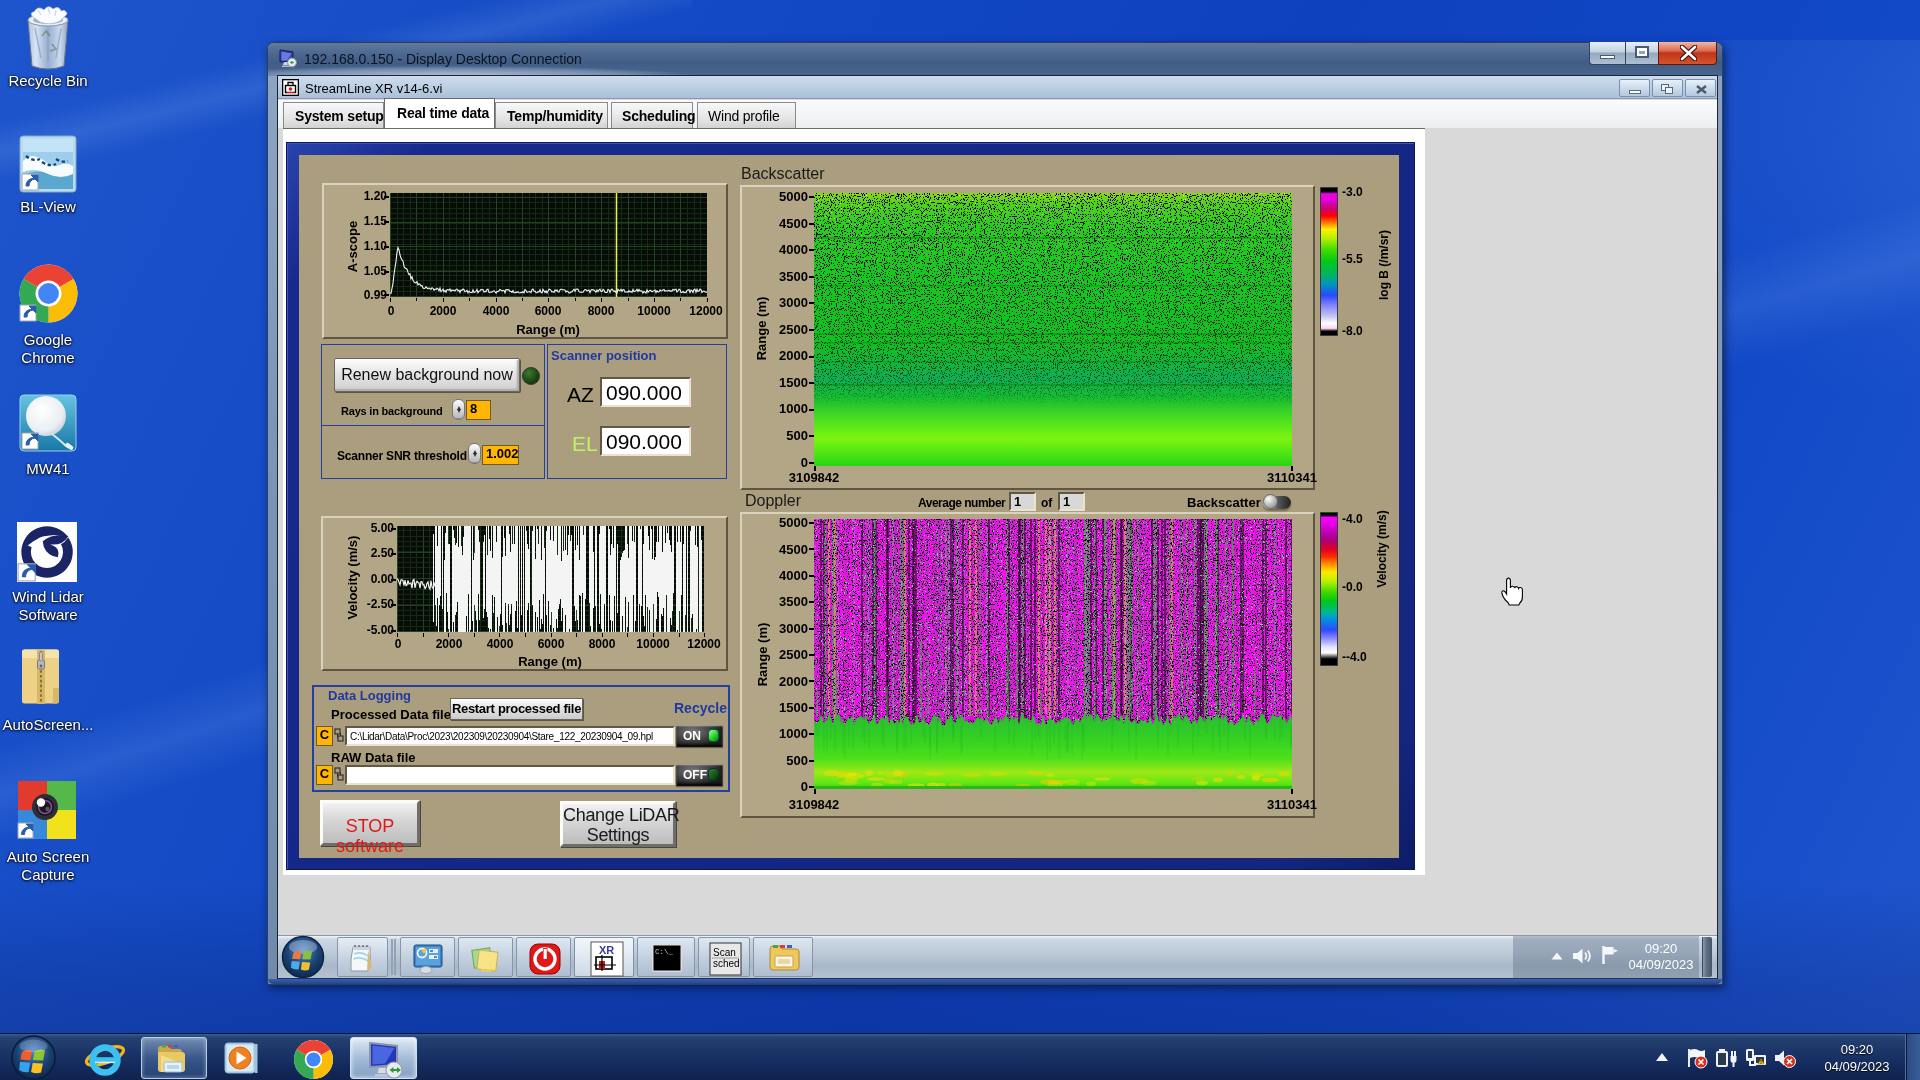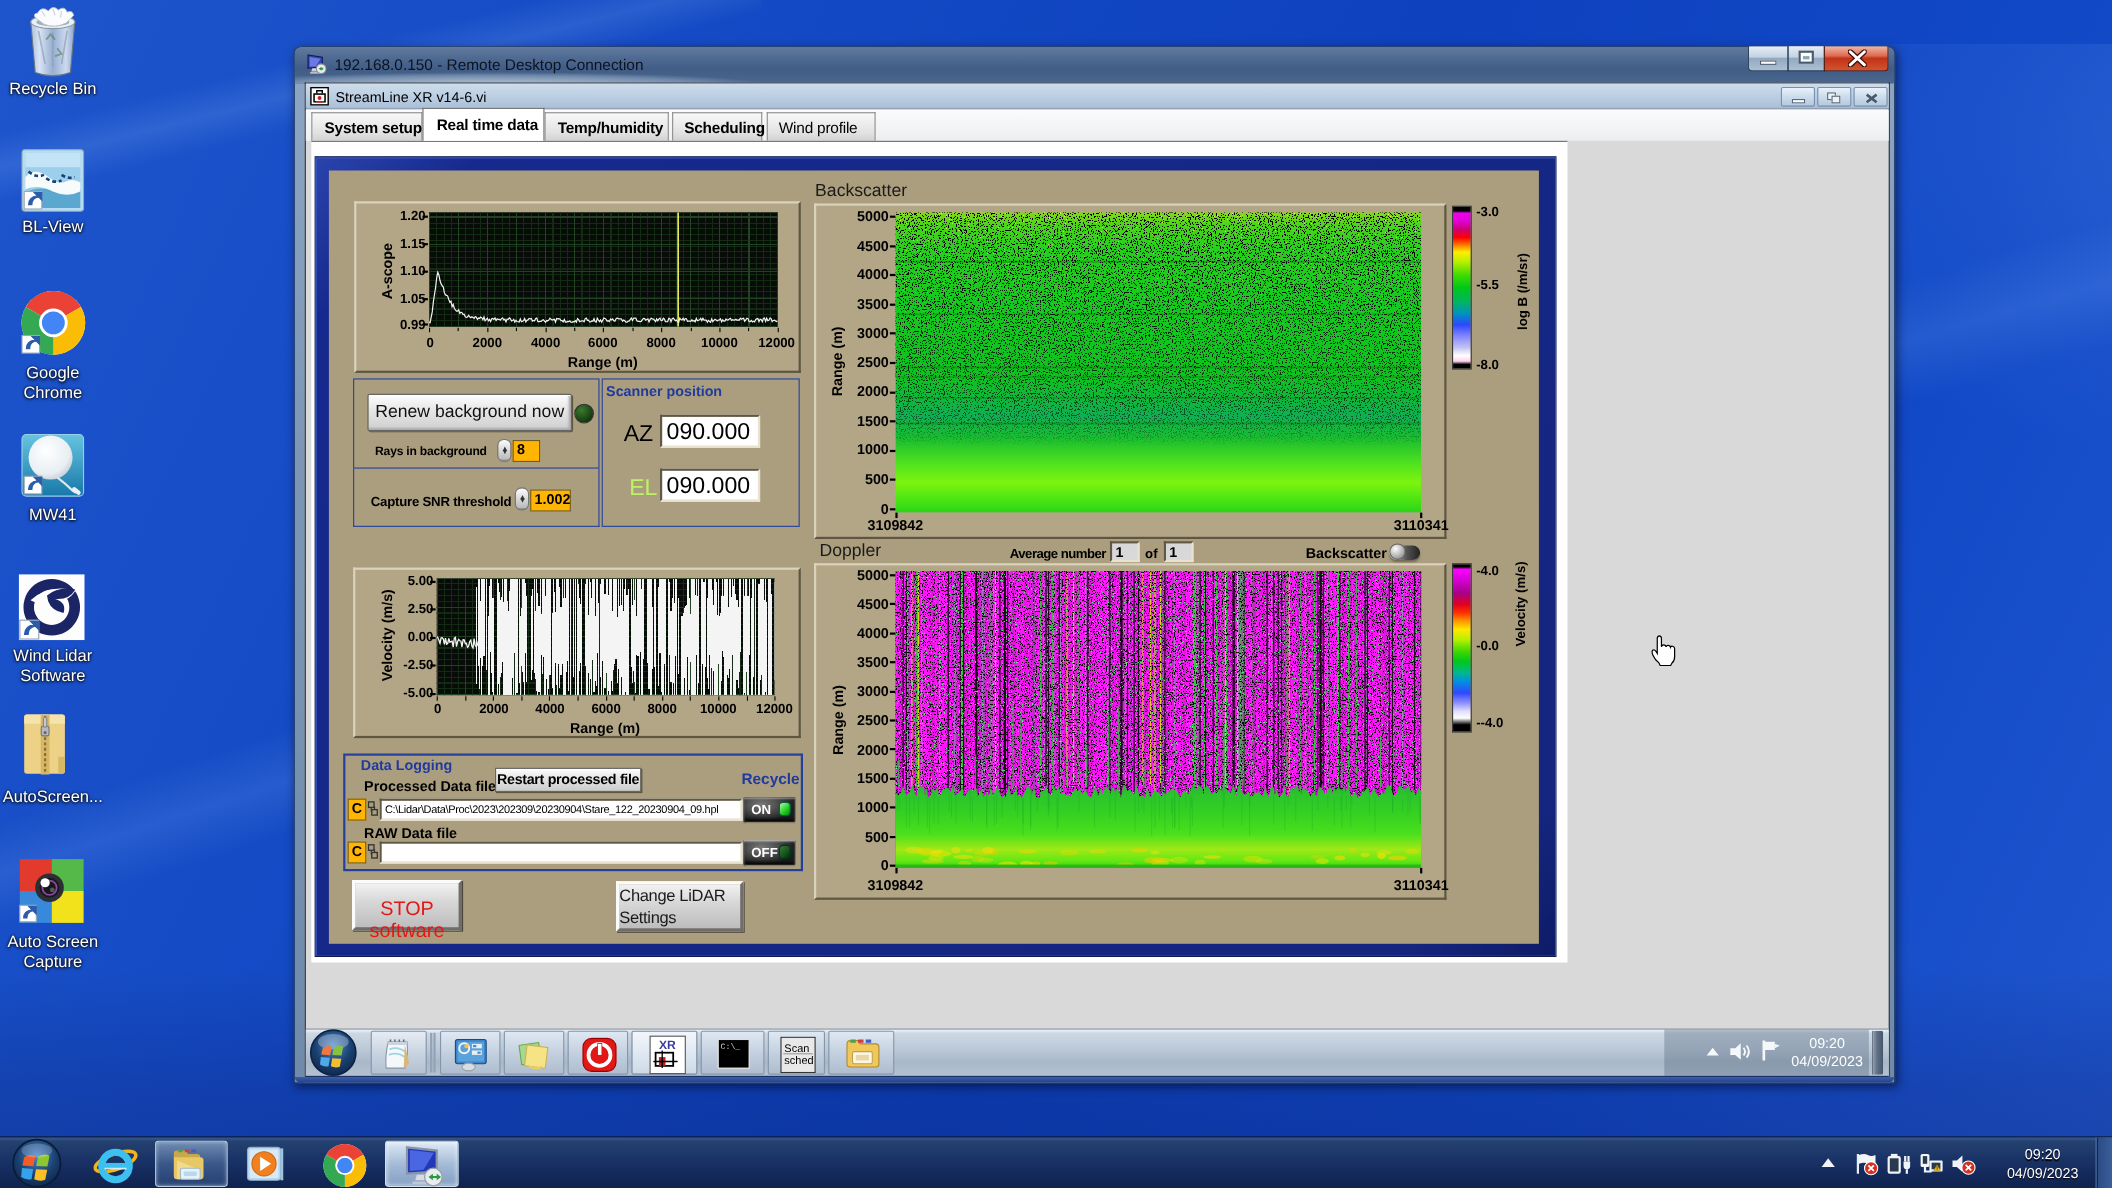--- a/index.html
+++ b/index.html
@@ -140,21 +140,21 @@
   </div>
 
   <svg class="ab" style="left:12px;top:7px" width="18" height="19" viewBox="0 0 18 19">
     <path d="M1 1 L14 3 L14 12 L1 13 Z" fill="#3344bb" stroke="#121a50" stroke-width="1"></path>
     <path d="M2.5 2.8 L12.5 4.4 L8 11.5 L2.5 11.6 Z" fill="#6a7ae0"></path>
     <path d="M5 13 l5 0 1 3 -7 0 z" fill="#cfd4da"></path>
       <path d="M3 16.5 l10 0 0 1.5 -10 0z" fill="#b8bec6"></path>
     <circle cx="13" cy="13.5" r="4.4" fill="#e8ecf0" stroke="#8a9098"></circle>
     <path d="M10.7 13.5 l2.5 -1.8 0 1 1.6 0 0 1.6 -1.6 0 0 1z" fill="#2a9a3a"></path>
   </svg>
-  <div class="ab" style="left:37px;top:9px;font-size:14px;color:#0c1220;white-space:nowrap">192.168.0.150 - Remote Desktop Connection</div>
+  <div class="ab" style="left:37px;top:9px;font-size:14px;color:#0c1220;white-space:nowrap">192.168.0.150 - Display Desktop Connection</div>
 
   <div class="ab" style="left:1322px;top:0px;width:37px;height:23px;background:linear-gradient(180deg,#e7eef6 0%,#c3d2e2 45%,#93a9c0 50%,#aebfd2 100%);border:1px solid #31455f;border-top:0;border-radius:0 0 0 4px">
     <div class="ab" style="left:10px;top:13px;width:15px;height:4px;background:#fff;border:1px solid #4a5a70"></div>
     </div>
   <div class="ab" style="left:1358px;top:0px;width:34px;height:23px;background:linear-gradient(180deg,#e7eef6 0%,#c3d2e2 45%,#93a9c0 50%,#aebfd2 100%);border:1px solid #31455f;border-top:0">
     <div class="ab" style="left:9px;top:4px;width:14px;height:12px;border:2px solid #4a5a70;background:#fff"></div>
       <div class="ab" style="left:13px;top:9px;width:6px;height:3px;background:#8aa"></div>
     </div>
   <div class="ab" style="left:1391px;top:0px;width:59px;height:23px;background:linear-gradient(180deg,#f0b8a8 0%,#dc6a50 40%,#c03418 50%,#d4532e 100%);border:1px solid #5f1808;border-top:0;border-radius:0 0 4px 0">
     <svg class="ab" style="left:21px;top:3px" width="17" height="16" viewBox="0 0 17 16">
@@ -347,21 +347,21 @@
 
 <div class="ab" style="left:321px;top:344px;width:224px;height:82px;border:1px solid #23409f;z-index:20"></div>
 <div class="ab" style="left:321px;top:426px;width:224px;height:53px;border:1px solid #23409f;border-top:0;z-index:20"></div>
 <div class="ab" style="left:334px;top:358px;width:186px;height:34px;background:linear-gradient(180deg,#fdfdfd,#e8e8e8 40%,#cfcfcf);border:1px solid #666;border-radius:2px;box-shadow:inset 0 1px 0 #fff,inset -2px -2px 2px #aaa,1px 1px 0 #5e5640;z-index:21">
       <div style="text-align:center;margin-top:7px;font-size:16px;color:#111;white-space:nowrap">Renew background now</div>
     </div>
 <div class="ab" style="left:522px;top:367px;width:18px;height:18px;border-radius:50%;background:radial-gradient(circle at 35% 30%,#3a7a2e,#153c10 70%);border:1px solid #333;z-index:21"></div>
 <div class="ab tb" style="left:341px;top:405px;font-size:11px;letter-spacing:-0.2px;z-index:21">Rays in background</div>
 <div class="ab spin" style="left:452px;top:399px;z-index:21"></div>
 <div class="ab ofield" style="left:466px;top:400px;width:25px;height:20px;z-index:21">8</div>
-<div class="ab tb" style="left:337px;top:449px;font-size:12px;letter-spacing:-0.2px;z-index:21">Capture SNR threshold</div>
+<div class="ab tb" style="left:337px;top:449px;font-size:12px;letter-spacing:-0.2px;z-index:21">Scanner SNR threshold</div>
 <div class="ab spin" style="left:468px;top:443px;z-index:21"></div>
 <div class="ab ofield" style="left:482px;top:445px;width:37px;height:20px;z-index:21">1.002</div>
 
 <div class="ab" style="left:547px;top:344px;width:180px;height:135px;border:1px solid #23409f;z-index:20"></div>
 <div class="ab blu" style="left:551px;top:348px;z-index:21">Scanner position</div>
 <div class="ab" style="left:567px;top:383px;font-size:21px;white-space:nowrap;color:#000;z-index:21">AZ</div>
 <div class="ab wfield" style="left:600px;top:377px;width:91px;height:30px;z-index:21">
       <div style="font-size:21px;color:#000;margin:2px 0 0 4px">090.000</div>
     </div>
 <div class="ab" style="left:572px;top:432px;font-size:21px;white-space:nowrap;color:#bef264;z-index:21">EL</div>
@@ -465,21 +465,21 @@
 <div class="ab" style="left:345px;top:765px;width:330px;height:20px;background:#fff;border-top:2px solid #5f5845;border-left:2px solid #5f5845;border-right:2px solid #e9e2cf;border-bottom:2px solid #e9e2cf;z-index:21"></div>
 <div class="ab oval" style="left:676px;top:764px;z-index:21">
       <span>OFF</span>
       <div class="led" style="background:linear-gradient(135deg,#3a7a3a,#14541a 60%,#062806);border:1px solid #032;"></div>
     </div>
 
 <div class="ab" style="left:320px;top:800px;width:100px;height:46px;background:linear-gradient(180deg,#f2f2f2,#d8d8d8 40%,#bdbdbd);border-top:3px solid #fbfbfb;border-left:3px solid #fbfbfb;border-right:3px solid #6e6e6e;border-bottom:3px solid #6e6e6e;box-shadow:1px 1px 0 #4e4636;z-index:21">
       <div style="text-align:center;margin-top:13px;font-size:18px;line-height:20px;color:#e21818;white-space:nowrap">STOP<br>software</div>
     </div>
 <div class="ab" style="left:560px;top:801px;width:116px;height:46px;background:linear-gradient(180deg,#f2f2f2,#d8d8d8 40%,#bdbdbd);border-top:3px solid #fbfbfb;border-left:3px solid #fbfbfb;border-right:3px solid #6e6e6e;border-bottom:3px solid #6e6e6e;box-shadow:1px 1px 0 #4e4636;z-index:21">
-      <div style="margin-top:1px;font-size:15px;line-height:20px;color:#1a1a1a;white-space:nowrap;letter-spacing:-0.3px">Change LiDAR<br>Settings</div>
+      <div style="text-align:center;margin-top:1px;font-size:18px;line-height:20px;color:#1a1a1a;white-space:nowrap;letter-spacing:-0.3px">Change LiDAR<br>Settings</div>
     </div>
 
 </div>
 
 <div class="ab" style="left:390px;top:193px;width:317px;height:104px;z-index:22;background:#080c08;background-image:repeating-linear-gradient(90deg,#234423 0 1px,transparent 1px 26.4px),repeating-linear-gradient(0deg,#224022 0 1px,transparent 1px 24.8px),repeating-linear-gradient(90deg,#142c14 0 1px,transparent 1px 6.6px),repeating-linear-gradient(0deg,#132a13 0 1px,transparent 1px 5.2px)"></div>
 <svg class="ab" style="left:390px;top:193px;z-index:23" width="317" height="104" viewBox="0 0 317 104">
 <line x1="226.5" y1="0" x2="226.5" y2="104" stroke="#f0ee58" stroke-width="1.5"></line>
 <polyline points="0.0,99.7 1.0,100.4 2.0,95.4 3.0,90.3 4.0,81.2 5.0,74.5 6.0,68.4 7.0,59.3 8.0,54.6 9.0,57.0 10.0,62.0 11.0,65.1 12.0,66.8 13.0,67.9 14.0,73.2 15.0,75.1 16.0,75.5 17.0,76.2 18.0,79.4 19.0,81.7 20.0,80.8 21.0,85.8 22.0,83.8 23.0,87.2 24.0,88.8 25.0,89.8 26.0,89.9 27.0,88.6 28.0,91.9 29.0,90.9 30.0,91.3 31.0,92.9 32.0,92.7 33.0,95.0 34.0,95.5 35.0,95.2 36.0,93.7 37.0,95.0 38.0,95.8 39.0,94.9 40.0,95.7 41.0,96.5 42.0,94.8 43.0,95.3 44.0,97.3 45.0,96.1 46.0,96.5 47.0,95.2 48.0,95.9 49.0,97.8 50.0,95.1 51.0,98.6 52.0,97.5 53.0,96.2 54.0,98.7 55.0,97.4 56.0,99.3 57.0,96.8 58.0,96.5 59.0,97.3 60.0,96.1 61.0,98.4 62.0,96.9 63.0,97.4 64.0,97.4 65.0,98.0 66.0,96.5 67.0,96.1 68.0,97.9 69.0,97.2 70.0,99.6 71.0,97.1 72.0,97.3 73.0,96.0 74.0,96.7 75.0,98.8 76.0,98.4 77.0,97.3 78.0,99.9 79.0,98.1 80.0,99.3 81.0,99.5 82.0,99.7 83.0,96.9 84.0,99.5 85.0,99.0 86.0,98.4 87.0,96.5 88.0,99.7 89.0,98.2 90.0,97.8 91.0,96.5 92.0,96.8 93.0,96.6 94.0,98.9 95.0,98.4 96.0,98.6 97.0,96.5 98.0,96.2 99.0,99.4 100.0,99.3 101.0,99.1 102.0,99.1 103.0,98.1 104.0,97.7 105.0,99.0 106.0,100.0 107.0,98.4 108.0,98.6 109.0,97.8 110.0,96.3 111.0,97.3 112.0,98.0 113.0,97.6 114.0,97.3 115.0,99.8 116.0,96.5 117.0,96.9 118.0,96.6 119.0,96.9 120.0,98.5 121.0,98.4 122.0,99.6 123.0,97.5 124.0,99.8 125.0,99.8 126.0,99.2 127.0,99.4 128.0,98.7 129.0,99.8 130.0,100.0 131.0,99.4 132.0,99.6 133.0,98.6 134.0,99.9 135.0,96.6 136.0,97.6 137.0,99.4 138.0,99.0 139.0,98.7 140.0,98.6 141.0,99.5 142.0,96.7 143.0,96.1 144.0,98.2 145.0,98.1 146.0,99.7 147.0,99.6 148.0,98.7 149.0,99.0 150.0,96.7 151.0,99.4 152.0,99.9 153.0,96.3 154.0,97.9 155.0,99.4 156.0,97.9 157.0,99.9 158.0,97.9 159.0,96.2 160.0,96.6 161.0,97.3 162.0,99.0 163.0,98.6 164.0,99.4 165.0,97.0 166.0,97.9 167.0,96.9 168.0,98.7 169.0,99.1 170.0,96.8 171.0,96.1 172.0,96.7 173.0,96.8 174.0,96.8 175.0,97.1 176.0,99.1 177.0,98.0 178.0,98.6 179.0,99.9 180.0,99.9 181.0,98.9 182.0,99.0 183.0,97.3 184.0,96.2 185.0,98.3 186.0,96.3 187.0,96.1 188.0,96.2 189.0,98.6 190.0,99.2 191.0,99.1 192.0,99.3 193.0,99.2 194.0,97.6 195.0,96.5 196.0,96.7 197.0,98.1 198.0,97.4 199.0,96.9 200.0,99.7 201.0,97.4 202.0,96.4 203.0,96.9 204.0,97.1 205.0,98.1 206.0,99.3 207.0,96.9 208.0,98.7 209.0,96.9 210.0,96.2 211.0,98.5 212.0,98.4 213.0,96.3 214.0,97.2 215.0,99.4 216.0,99.5 217.0,99.4 218.0,96.4 219.0,96.8 220.0,99.5 221.0,96.8 222.0,96.1 223.0,97.4 224.0,98.6 225.0,97.9 226.0,99.5 227.0,100.0 228.0,96.2 229.0,97.5 230.0,97.9 231.0,96.3 232.0,98.3 233.0,96.6 234.0,96.8 235.0,99.2 236.0,99.0 237.0,98.9 238.0,99.1 239.0,97.7 240.0,99.0 241.0,98.4 242.0,99.5 243.0,96.4 244.0,98.6 245.0,98.2 246.0,97.7 247.0,96.4 248.0,98.4 249.0,96.4 250.0,98.0 251.0,97.9 252.0,98.0 253.0,100.0 254.0,98.3 255.0,99.3 256.0,100.0 257.0,96.9 258.0,99.3 259.0,98.2 260.0,97.2 261.0,97.8 262.0,98.7 263.0,98.0 264.0,97.8 265.0,96.9 266.0,99.6 267.0,97.8 268.0,99.0 269.0,98.9 270.0,97.0 271.0,98.0 272.0,97.8 273.0,97.0 274.0,96.4 275.0,98.3 276.0,97.6 277.0,98.0 278.0,98.0 279.0,97.3 280.0,98.2 281.0,97.9 282.0,98.1 283.0,96.3 284.0,97.3 285.0,96.6 286.0,96.3 287.0,99.0 288.0,97.8 289.0,96.3 290.0,96.7 291.0,99.5 292.0,99.5 293.0,98.3 294.0,99.7 295.0,99.1 296.0,99.7 297.0,97.4 298.0,96.9 299.0,96.5 300.0,99.4 301.0,97.2 302.0,97.4 303.0,99.5 304.0,96.5 305.0,96.2 306.0,99.2 307.0,96.3 308.0,98.5 309.0,98.1 310.0,96.1 311.0,96.7 312.0,99.4 313.0,98.3 314.0,98.0 315.0,98.7 316.0,99.3 317.0,98.8" fill="none" stroke="#f2f2f2" stroke-width="1.1"></polyline>
 </svg>
 

